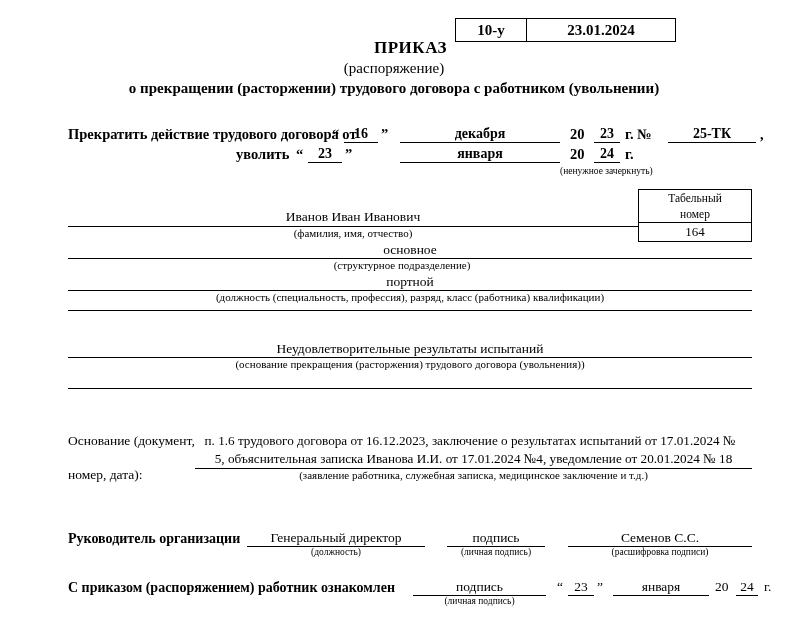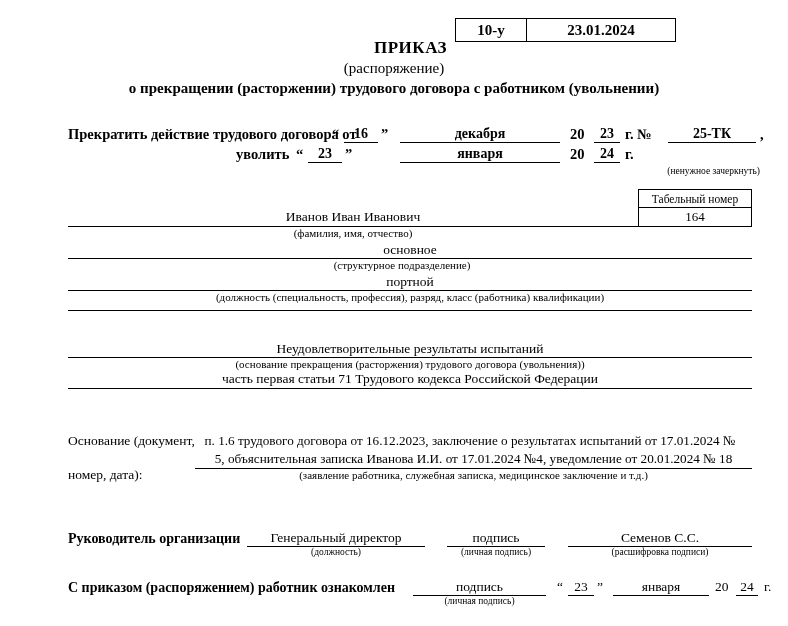--- a/index.html
+++ b/index.html
@@ -71,39 +71,39 @@
     font-size: 14px;
     line-height: 15px;
     height: 16px;
   }
   .fld-sm { font-size: 13.5px; }
 
   .quote { position: absolute; font-size: 14.5px; font-weight: bold; }
 
   .note-cross {
     left: 560px; top: 166px; width: 200px;
-    text-align: right;
+    text-align: left;
     font-size: 9.5px;
   }
 
   
   .tn-box {
     position: absolute;
     left: 638px;
     top: 189px;
     width: 114px;
     border-collapse: collapse;
     font-size: 11.5px;
   }
   .tn-box td {
     border: 1px solid #000;
     text-align: center;
     height: 17px;
     line-height: 16px;
-    padding: 0 2px;
+    padding: 0 19px;
   }
   .tn-box td.v { font-size: 13px; height: 18px; }
 
   
   .uline {
     position: absolute;
     border-bottom: 1.3px solid #000;
   }
   .val-line {
     position: absolute;
@@ -215,21 +215,20 @@
   <div class="val-line" style="left:68px; top:274px; width:684px;">портной</div>
   <div class="uline" style="left:68px; top:290px; width:684px;"></div>
   <div class="cap" style="left:68px; top:292px; width:684px;">(должность (специальность, профессия), разряд, класс (работника) квалификации)</div>
 
   <div class="uline" style="left:68px; top:310px; width:684px;"></div>
 
   <div class="val-line" style="left:68px; top:341px; width:684px;">Неудовлетворительные результаты испытаний</div>
   <div class="uline" style="left:68px; top:357px; width:684px;"></div>
   <div class="cap" style="left:68px; top:359px; width:684px;">(основание прекращения (расторжения) трудового договора (увольнения))</div>
 
-  <div class="val-line" style="left:68px; top:371px; width:684px;">часть первая статьи 71 Трудового кодекса Российской Федерации</div>
   <div class="uline" style="left:68px; top:388px; width:684px;"></div>
 
   <div class="osn-lbl" style="left:68px; top:432px;">Основание (документ,</div>
   <div class="osn-lbl" style="left:68px; top:450px;margin-top:16px;">номер, дата):</div>
 
   <div class="osn-txt" style="left:185px; top:432px; width:570px;">п. 1.6 трудового договора от 16.12.2023, заключение о результатах испытаний от 17.01.2024 №</div>
   <div class="osn-txt" style="left:195px; top:450px; width:557px;">5, объяснительная записка Иванова И.И. от 17.01.2024 №4, уведомление от 20.01.2024 № 18</div>
   <div class="uline" style="left:195px; top:468px; width:557px;"></div>
   <div class="cap" style="left:195px; top:470px; width:557px;">(заявление работника, служебная записка, медицинское заключение и т.д.)</div>
 

